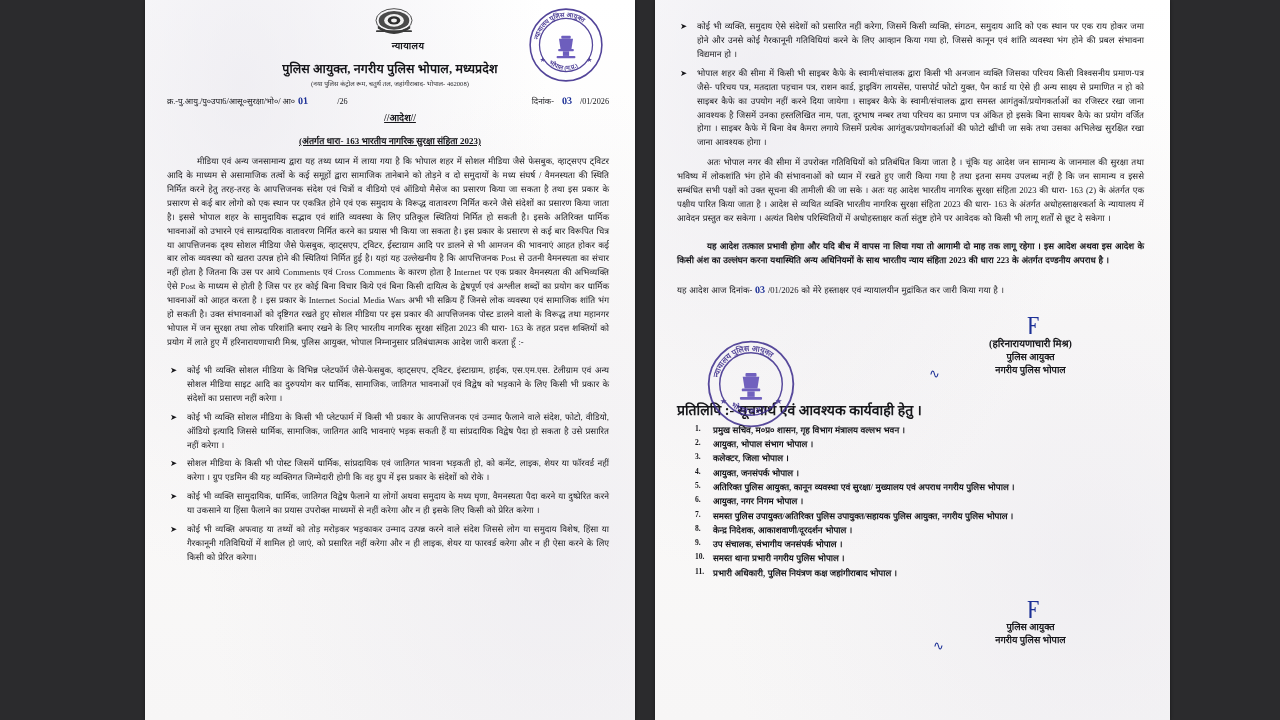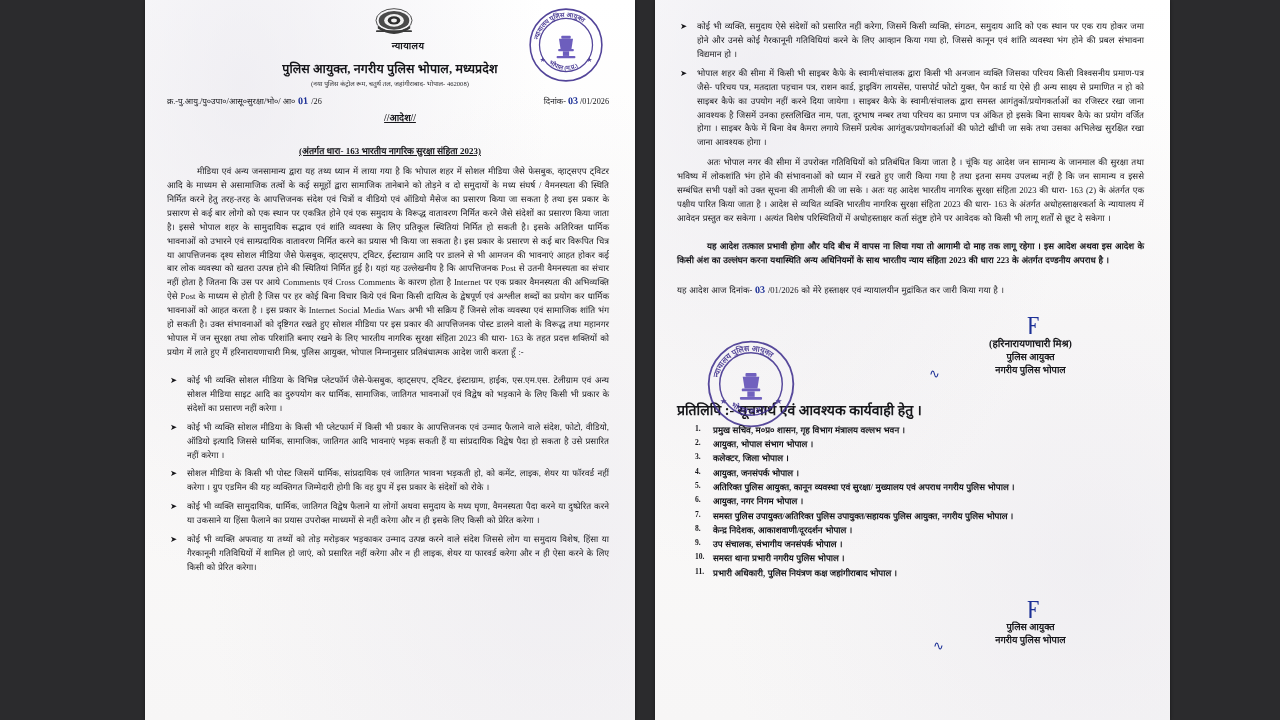--- a/index.html
+++ b/index.html
@@ -79,30 +79,30 @@
     align-items:flex-end;
     font-size:8.2px;
     padding:7px 26px 0 22px;
   }
   .ref-left { display:flex; align-items:flex-end; gap:3px; }
   .hand {
     font-family:"Liberation Serif", serif;
     color:#1b2f96; font-size:10px; font-weight:bold;
     transform:rotate(-4deg); display:inline-block;
   }
-  .ref-slash { }
-  .ref-right { display:flex; align-items:flex-end; gap:2px; }
+  .ref-slash { margin-left:26px; }
+  .ref-right { display:flex; align-items:flex-end; gap:8px; }
 
   .order-head {
     text-align:center; margin-top:5px;
     font-size:9.5px; font-weight:bold;padding-left:20px;
   }
   .order-head u { text-decoration:underline; }
   .order-sub {
-    text-align:center; margin-top:20px;
+    text-align:center; margin-top:10px;
     font-size:9px; font-weight:bold;
     text-decoration:underline;
   }
 
   
   .body-wrap { padding:8px 26px 0 22px; }
   p.para {
     font-size:8.6px;
     line-height:1.62;
     text-align:justify;
@@ -230,21 +230,21 @@
             <rect x="46" y="58" width="8" height="6"></rect>
             <rect x="38" y="64" width="24" height="3" rx="1"></rect>
           </g>
           <text x="16" y="72" font-size="9" fill="#3c2c8c">★</text>
           <text x="76" y="72" font-size="9" fill="#3c2c8c">★</text>
         </svg>
       </div>
 
       <div class="ref-row">
         <div class="ref-left">
-          <span>क्र.-पु.आयु./पु०उपा०/आसू०सुरक्षा/भो०/ आ०</span>
+          <span>क्र.-पु.आयु./पु०उपा6/आसू०सुरक्षा/भो०/ आ०</span>
           <span class="hand">01</span>
           <span class="ref-slash">/26</span>
         </div>
         <div class="ref-right">
           <span>दिनांक-</span>
           <span class="hand">03</span>
           <span>/01/2026</span>
         </div>
       </div>
 

